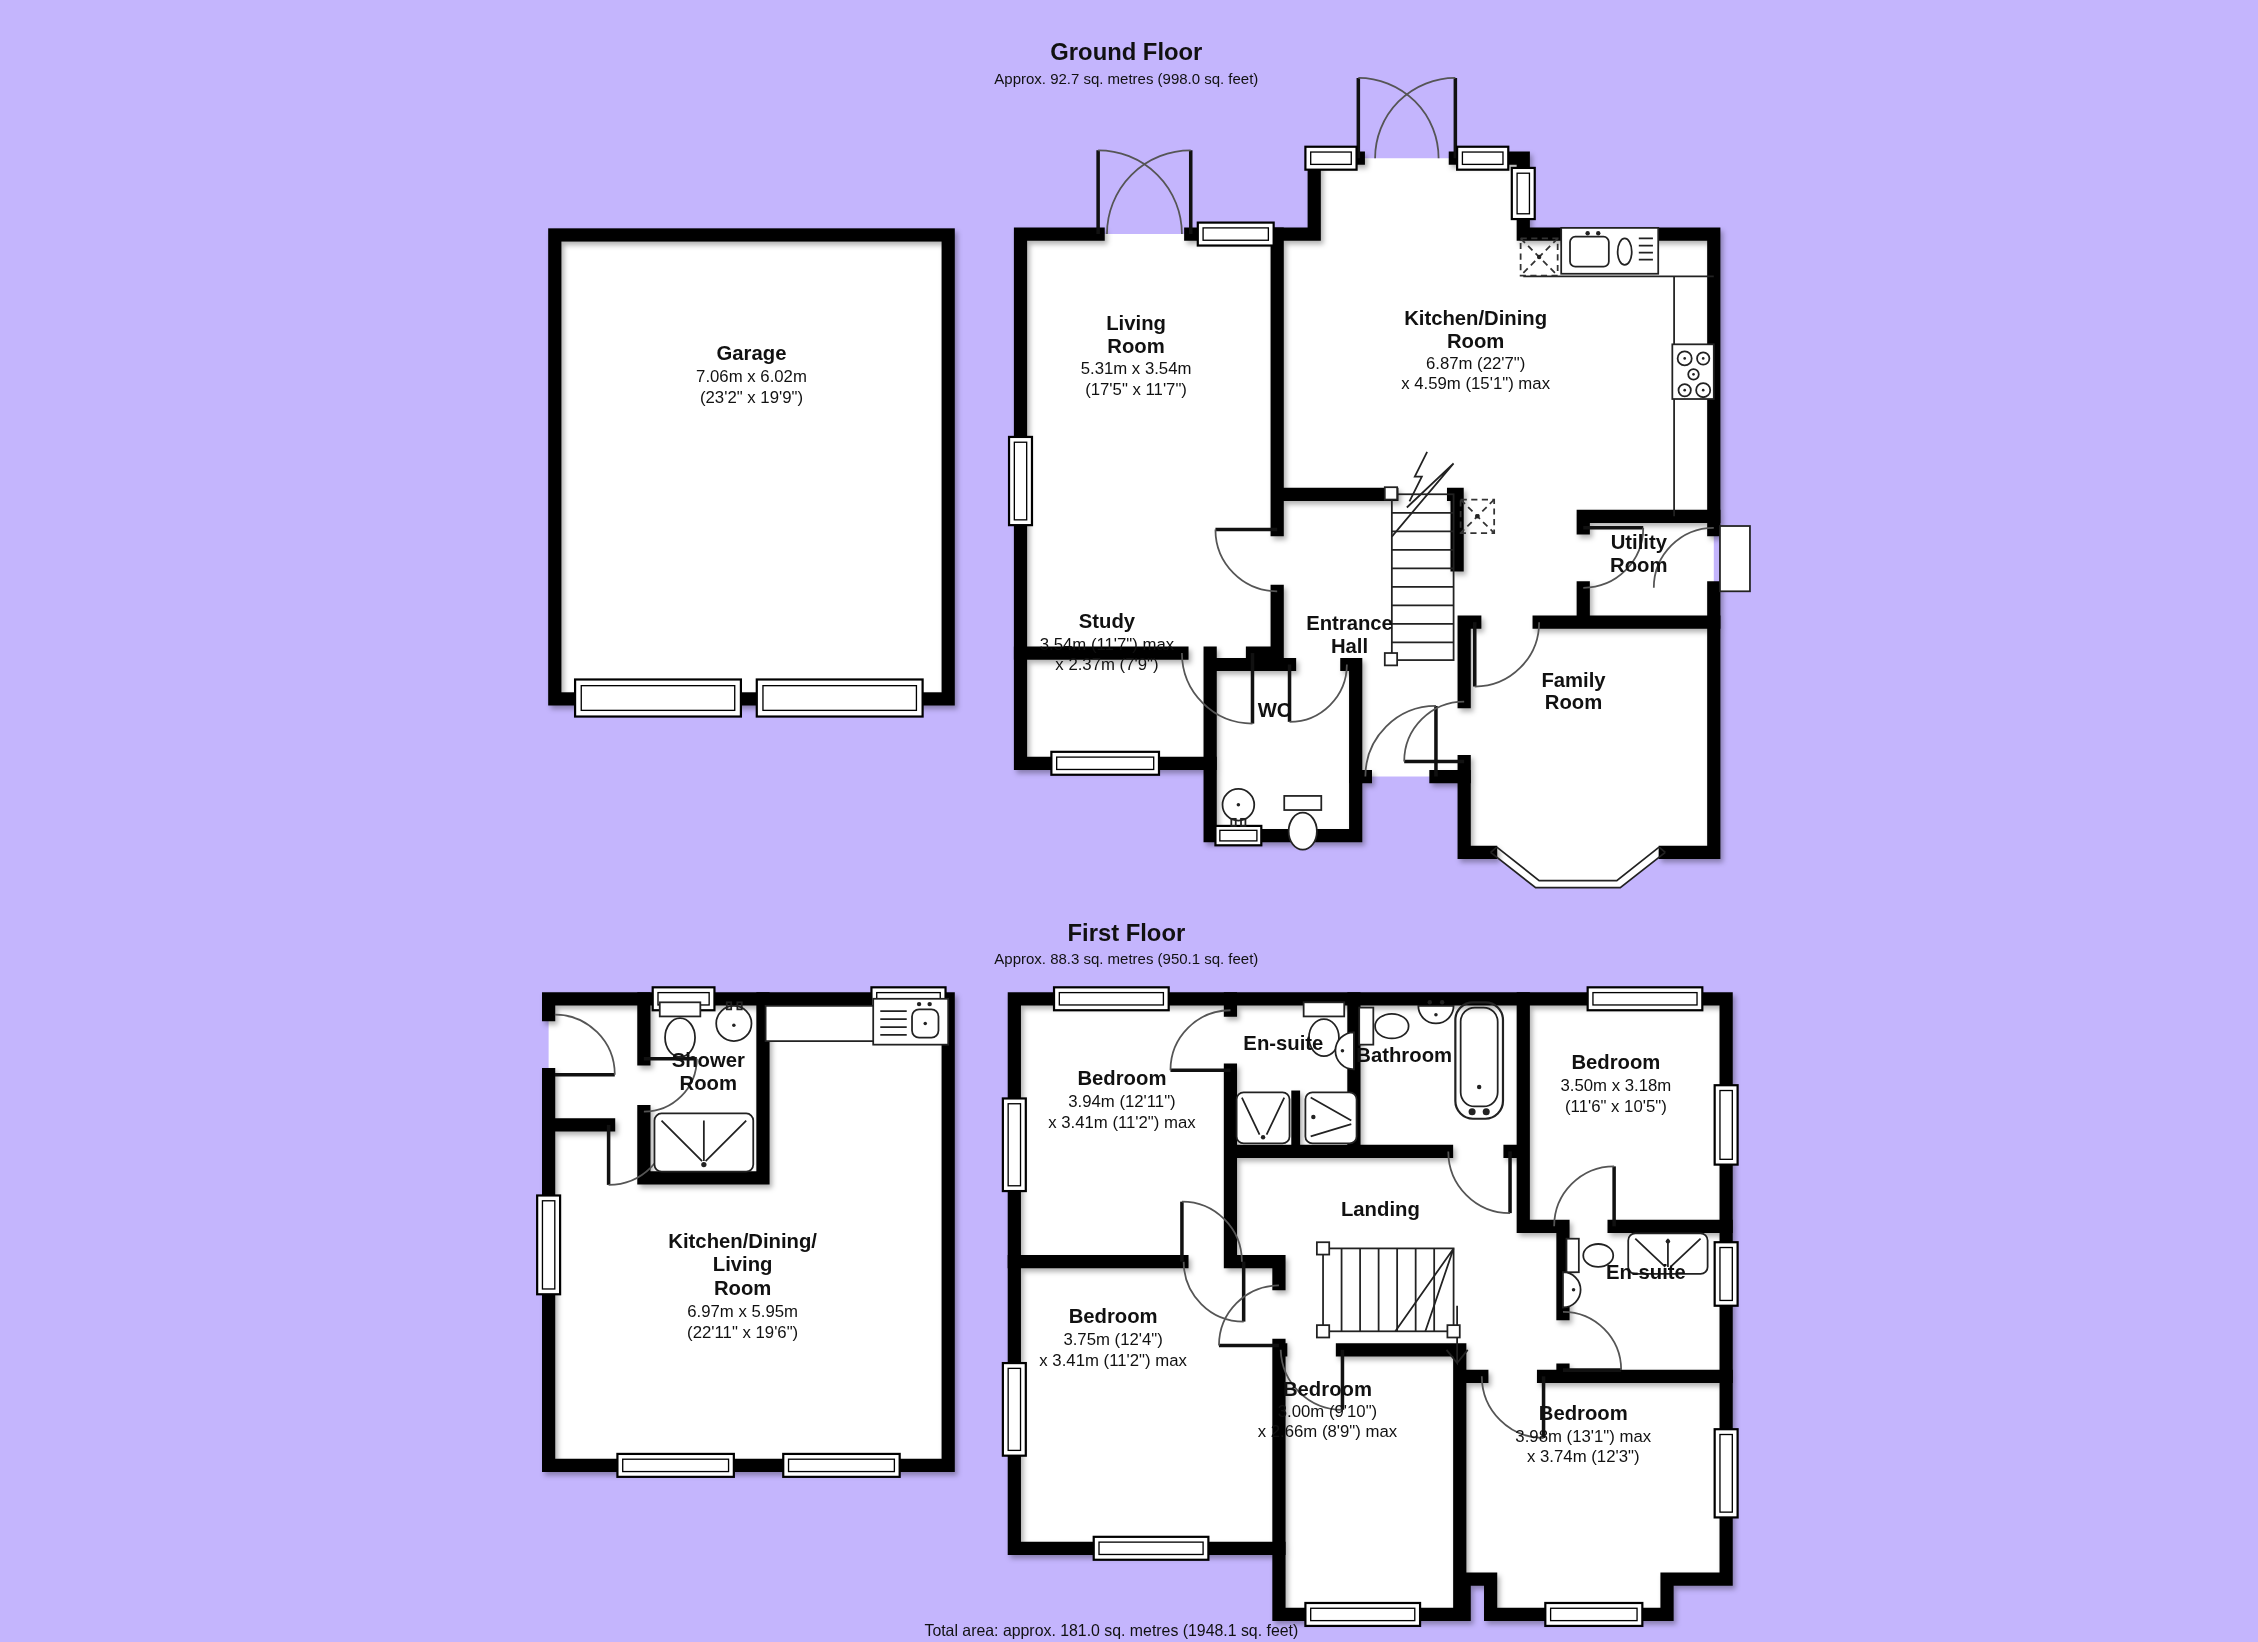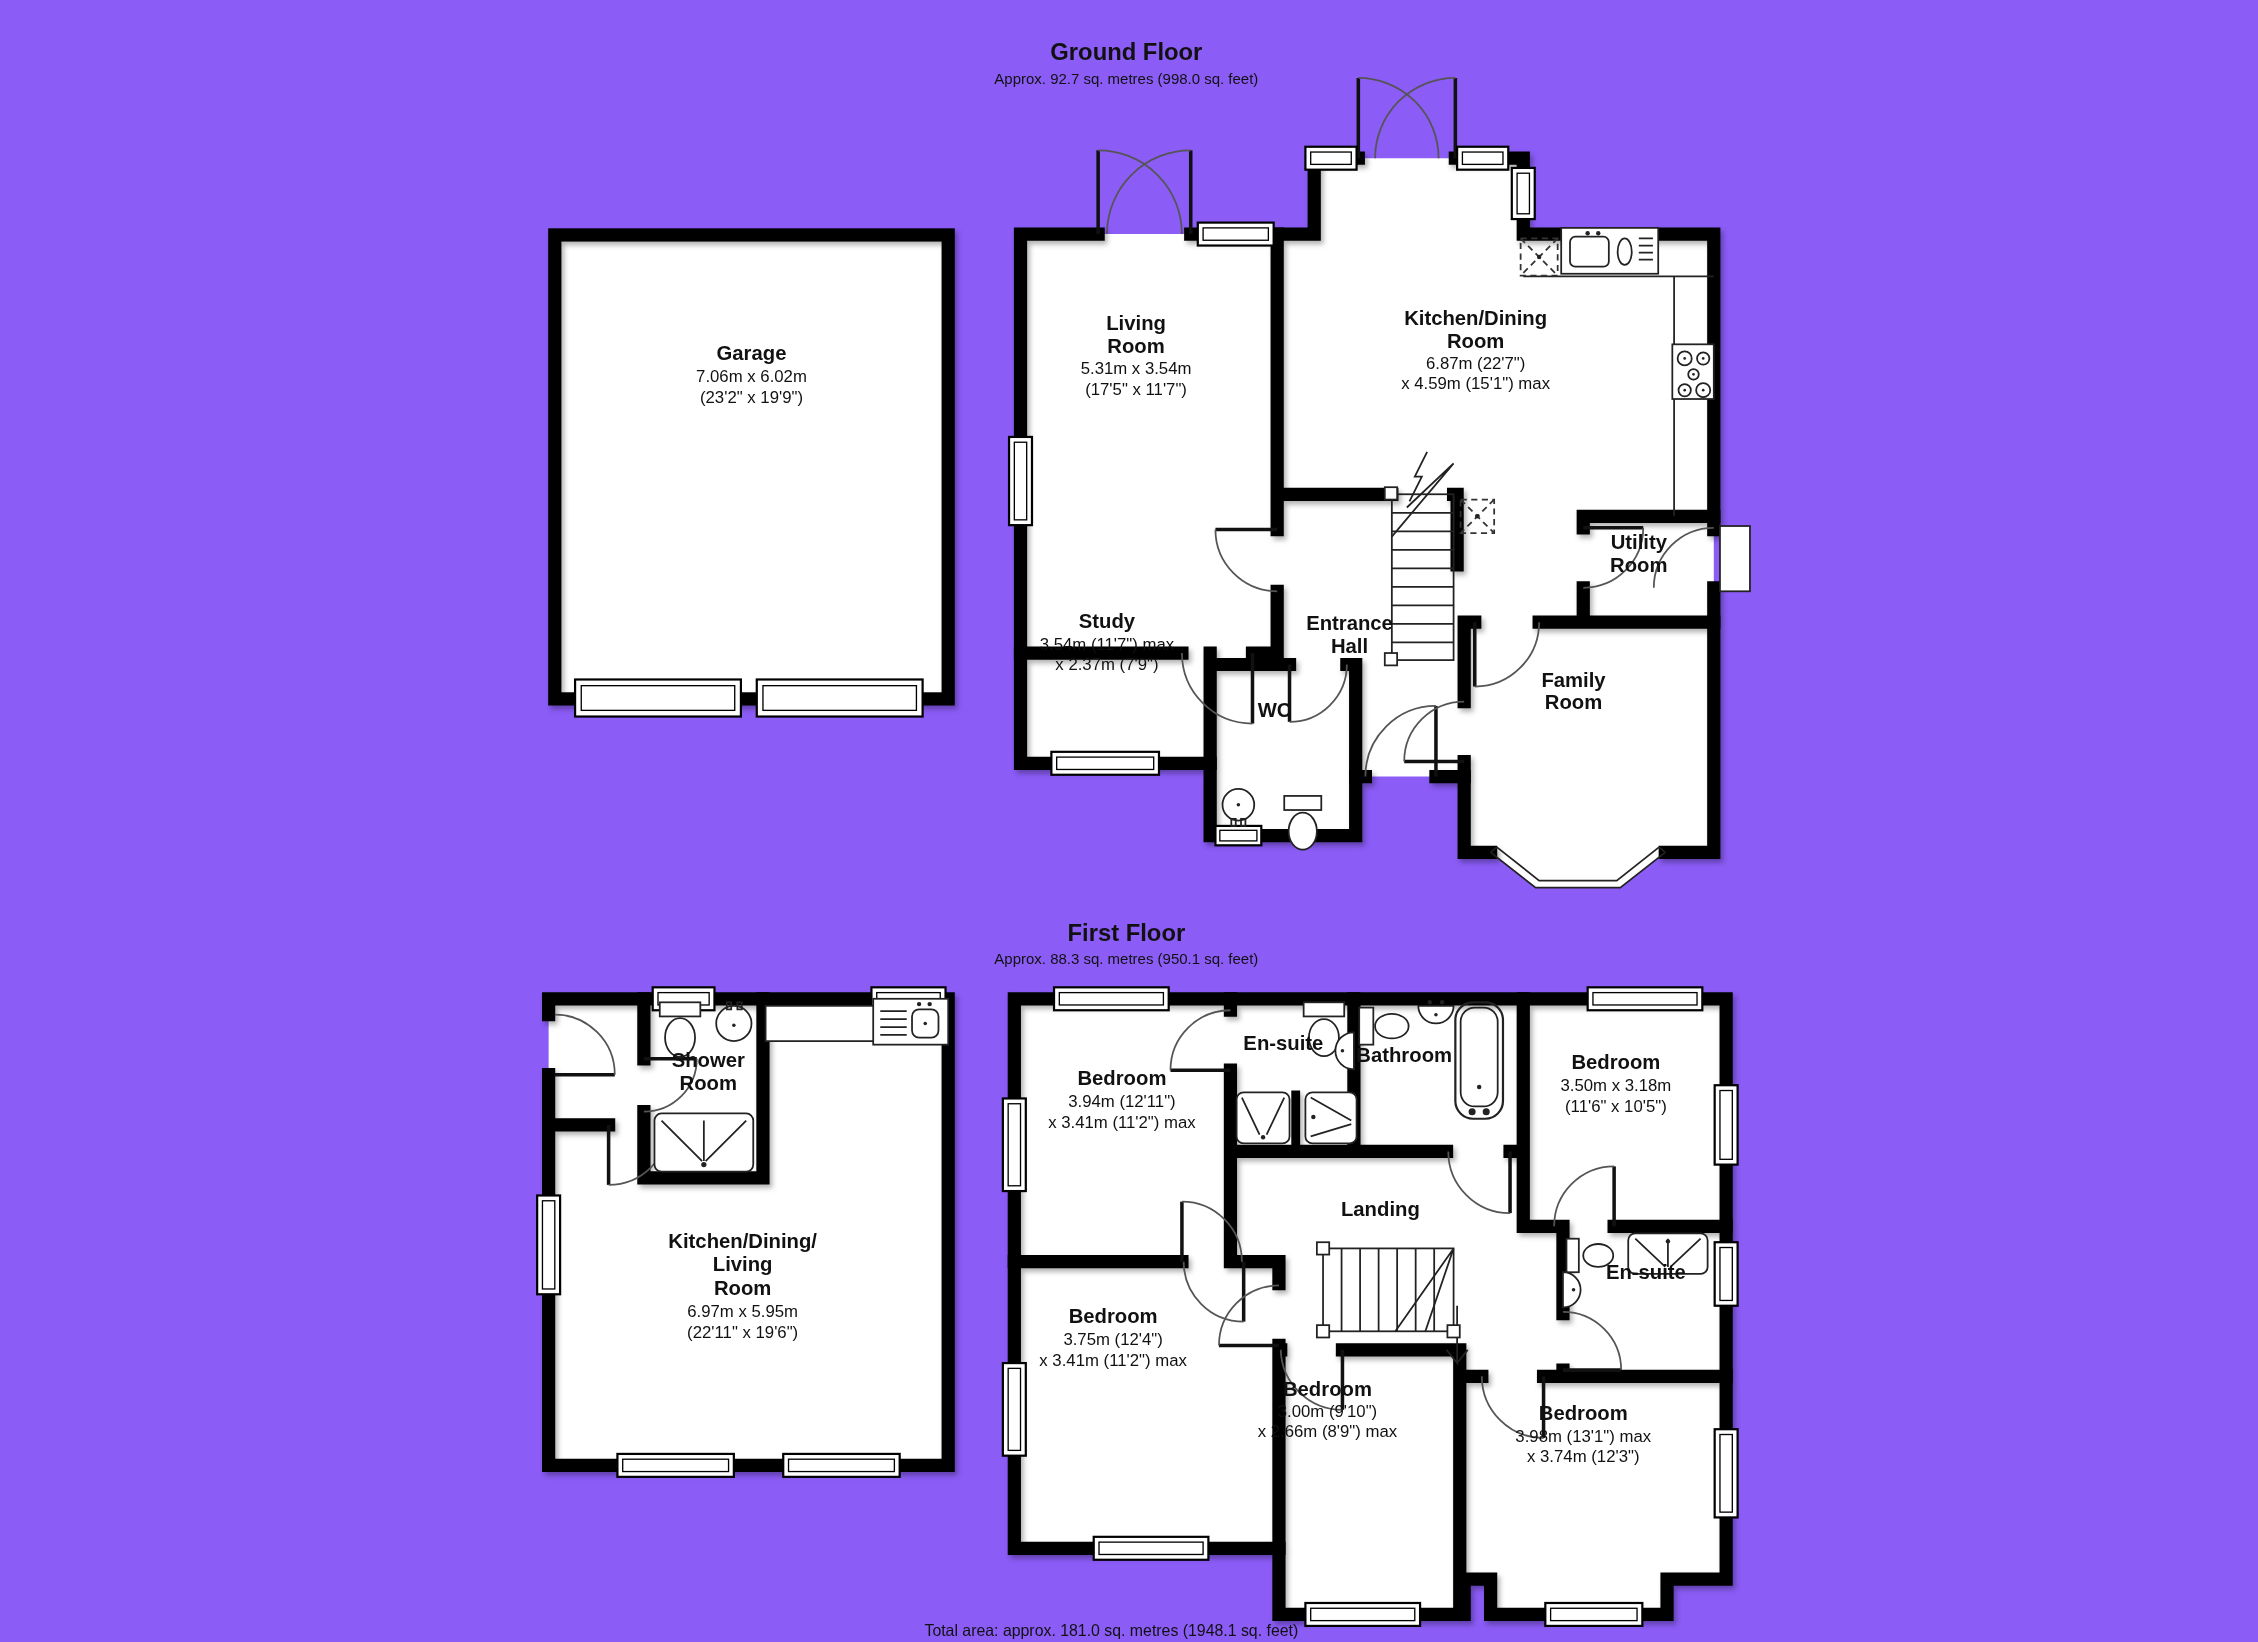--- a/index.html
+++ b/index.html
@@ -1,16 +1,16 @@
 <!DOCTYPE html>
 <html style="font-size:14px"><head>
 <meta charset="utf-8">
 <style>
   html,body{margin:0;padding:0;background:#fff;}
-  .canvas{position:relative;width:2258px;height:1643px;background:#8b5cf6;font-family:"Liberation Sans",sans-serif;}
+  .canvas{position:relative;width:2258px;height:1643px;background:#c4b5fd;font-family:"Liberation Sans",sans-serif;}
   svg{display:block;}
   .silh{fill:#ffffff;}
   .wall{stroke:#000;stroke-width:15;fill:none;stroke-linecap:square;}
   .wallg{filter:drop-shadow(3px 4px 3px rgba(0,0,0,0.30));}
   .stub{fill:#000;}
   .arc{stroke:#555;stroke-width:2;fill:none;}
   .leaf{stroke:#111;stroke-width:4;fill:none;}
   .win{fill:#fff;stroke:#000;stroke-width:2.5;}
   .wini{fill:none;stroke:#000;stroke-width:1.5;}
   .fx{fill:none;stroke:#222;stroke-width:2;}

